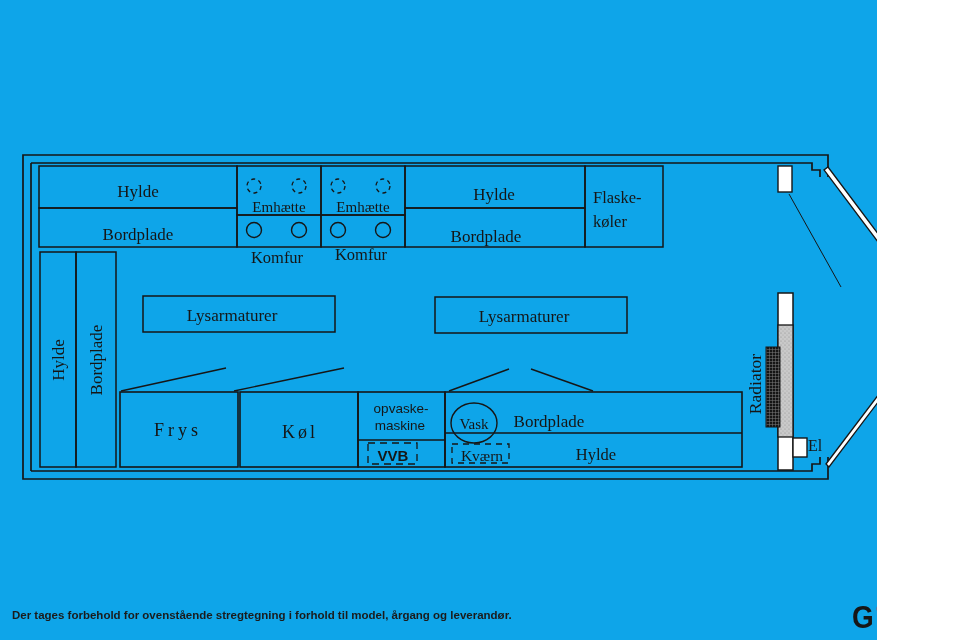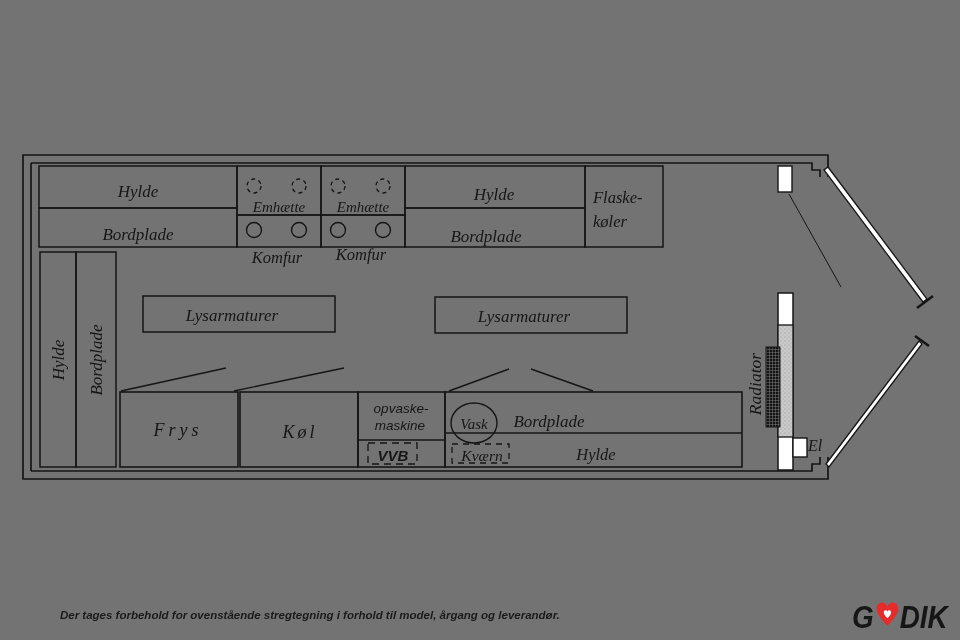--- a/index.html
+++ b/index.html
@@ -1,22 +1,22 @@
 <!DOCTYPE html>
 <html><head>
 <meta charset="utf-8">
 <style>
   html,body { margin:0; padding:0; background:#ffffff; }
-  .stage { position:relative; width:960px; height:640px; background:#737373; overflow:hidden;
-           font-family:"Liberation Sans", sans-serif;font-style:italic; }
+  .stage { position:relative; width:877px; height:640px; background:#0ea5e9; overflow:hidden;
+           font-family:"Liberation Sans", sans-serif; }
   svg.plan { position:absolute; left:0; top:0; }
   svg text { font-family:"Liberation Serif", serif; fill:#161616; }
   svg text.sans { font-family:"Liberation Sans", sans-serif; }
   .disclaimer { position:absolute; left:12px; top:609px; font-size:11.5px; font-weight:bold;
-                color:#1b1b1b; letter-spacing:0px;margin-left:48px; }
+                color:#1b1b1b; letter-spacing:0px; }
   .logo { position:absolute; left:852px; top:597px; }
   .logo text { font-family:"Liberation Sans", sans-serif; font-weight:bold; }
 </style>
 </head>
 <body>
 
 <div class="stage">
 
   <svg class="plan" width="960" height="640" viewBox="0 0 960 640">
     <defs>

